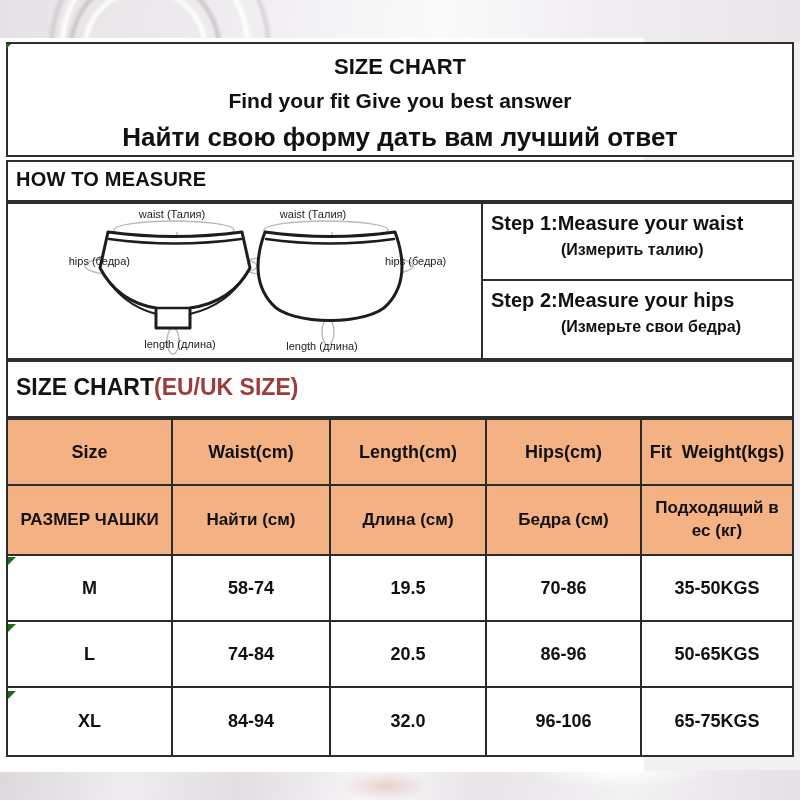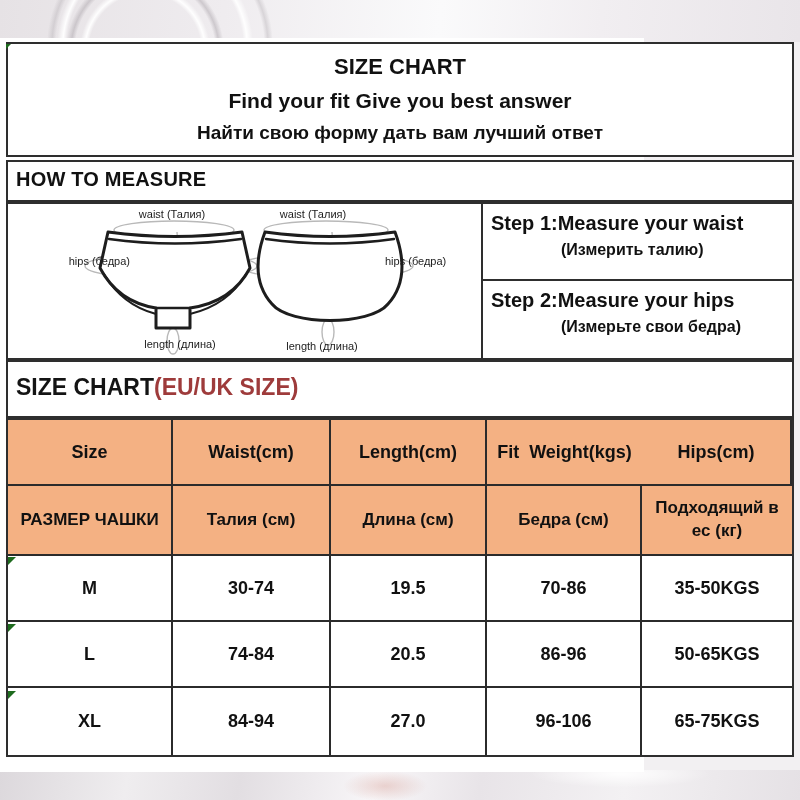--- a/index.html
+++ b/index.html
@@ -26,21 +26,21 @@
       linear-gradient(100deg,#dcd8dc 0%,#efedef 16%,#e2dee2 30%,#f8f6f8 47%,#e8e4e8 60%,#f3f1f3 78%,#e5e1e5 100%);
   }
   .content{position:absolute;left:0;top:38px;width:644px;height:734px;background:#ffffff;}
   .box{position:absolute;box-sizing:border-box;border:2px solid #2e2e2e;background:#fff;}
 
   
   .title-box{left:6px;top:4px;width:788px;height:115px;text-align:center;}
   .title-line{font-weight:700;}
   .t1{font-size:22px;margin-top:10px;}
   .t2{font-size:21px;margin-top:9px;}
-  .t3{font-size:19px;margin-top:9px;}
+  .t3{font-size:26px;margin-top:9px;}
 
   
   .htm-band{left:6px;top:122px;width:788px;height:42px;}
   .htm-band .heading{font-size:20px;font-weight:700;padding:6px 0 0 8px;letter-spacing:.2px;}
 
   
   .measure-box{left:6px;top:164px;width:788px;height:158px;}
   .diagrams{position:absolute;left:0;top:0;width:473px;height:154px;}
   .diagrams svg{position:absolute;left:0;top:0;}
   .dlabel{position:absolute;font-size:11px;color:#1c1c1c;}
@@ -162,44 +162,44 @@
 
     <div class="box sc-band">
       <div class="sc-heading"><span class="sc-black">SIZE CHART</span><span class="sc-red">(EU/UK SIZE)</span></div>
     </div>
 
     <div class="box size-table">
 
       <div class="cell th th-en">Size</div>
       <div class="cell th th-en">Waist(cm)</div>
       <div class="cell th th-en">Length(cm)</div>
+      <div class="cell th th-en">Hips(cm)</div>
       <div class="cell th th-en last-col">Fit  Weight(kgs)</div>
-      <div class="cell th th-en">Hips(cm)</div>
 
       <div class="cell th th-ru">РАЗМЕР ЧАШКИ</div>
-      <div class="cell th th-ru">Талия (см)</div>
+      <div class="cell th th-ru">Найти (см)</div>
       <div class="cell th th-ru">Длина (см)</div>
       <div class="cell th th-ru">Бедра (см)</div>
       <div class="cell th th-ru last-col">Подходящий в ес (кг)</div>
 
       <div class="cell">M</div>
-      <div class="cell">30-74</div>
+      <div class="cell">58-74</div>
       <div class="cell">19.5</div>
       <div class="cell">70-86</div>
       <div class="cell last-col">35-50KGS</div>
 
       <div class="cell">L</div>
       <div class="cell">74-84</div>
       <div class="cell">20.5</div>
       <div class="cell">86-96</div>
       <div class="cell last-col">50-65KGS</div>
 
       <div class="cell last-row">XL</div>
       <div class="cell last-row">84-94</div>
-      <div class="cell last-row">27.0</div>
+      <div class="cell last-row">32.0</div>
       <div class="cell last-row">96-106</div>
       <div class="cell last-col last-row">65-75KGS</div>
     </div>
 
     <div class="green-tri gt-r1"></div>
     <div class="green-tri gt-r2"></div>
     <div class="green-tri gt-r3"></div>
 
   </div>
 </div>

